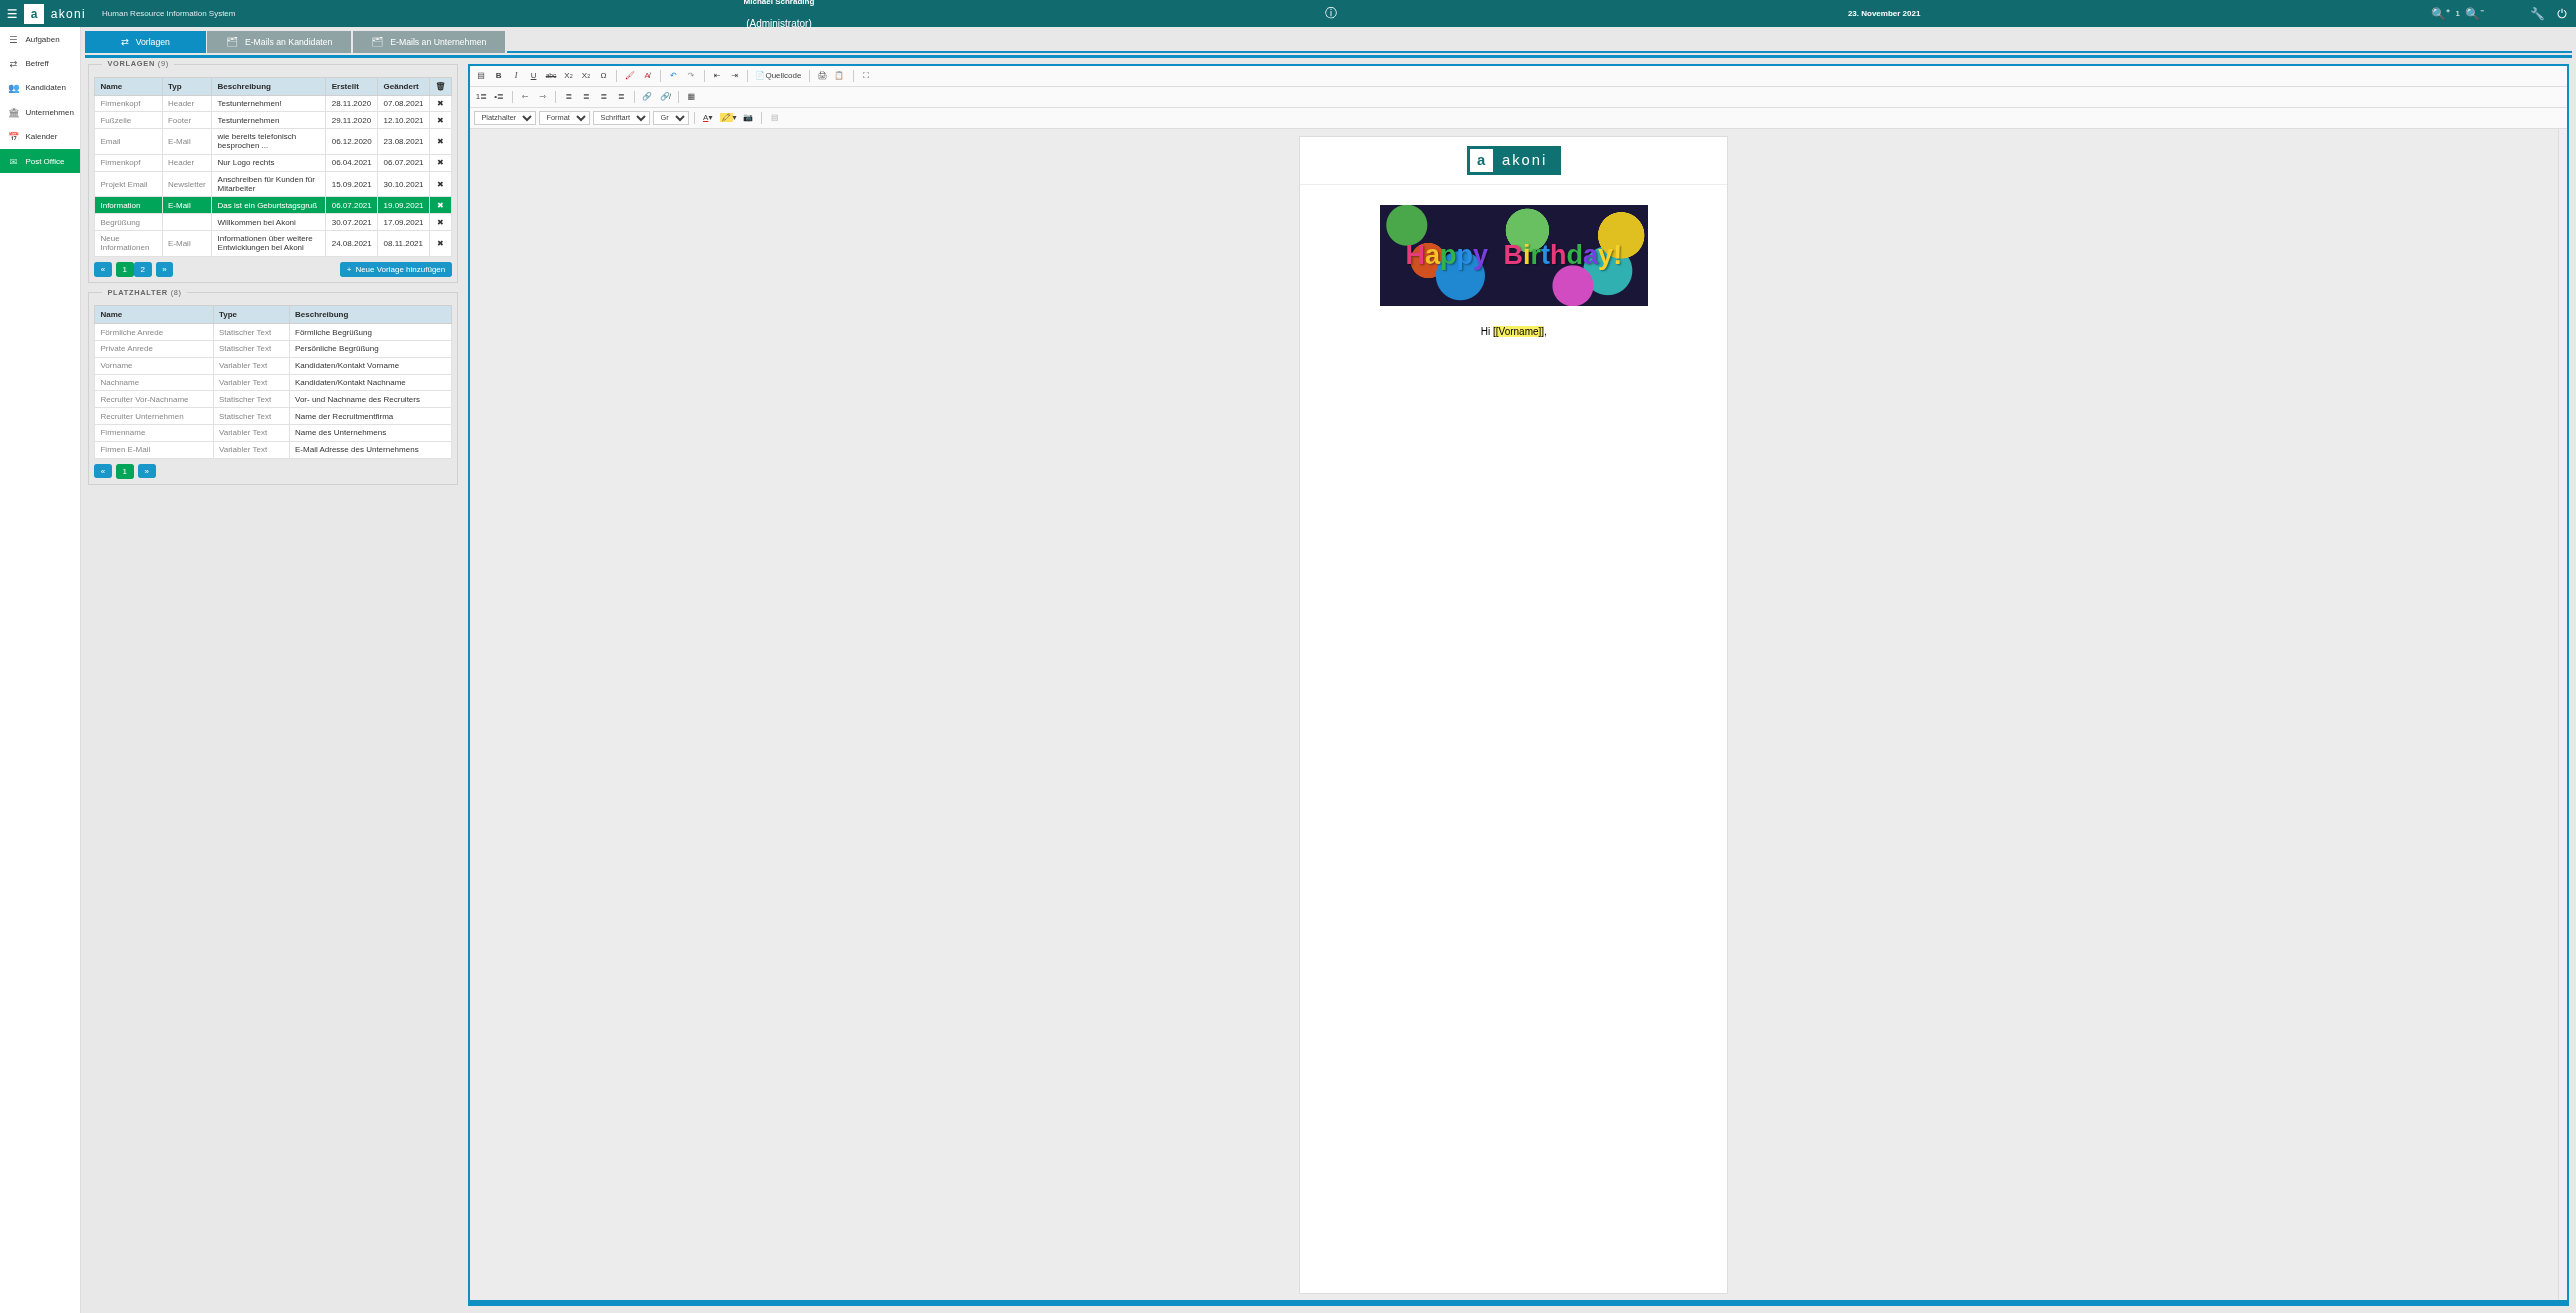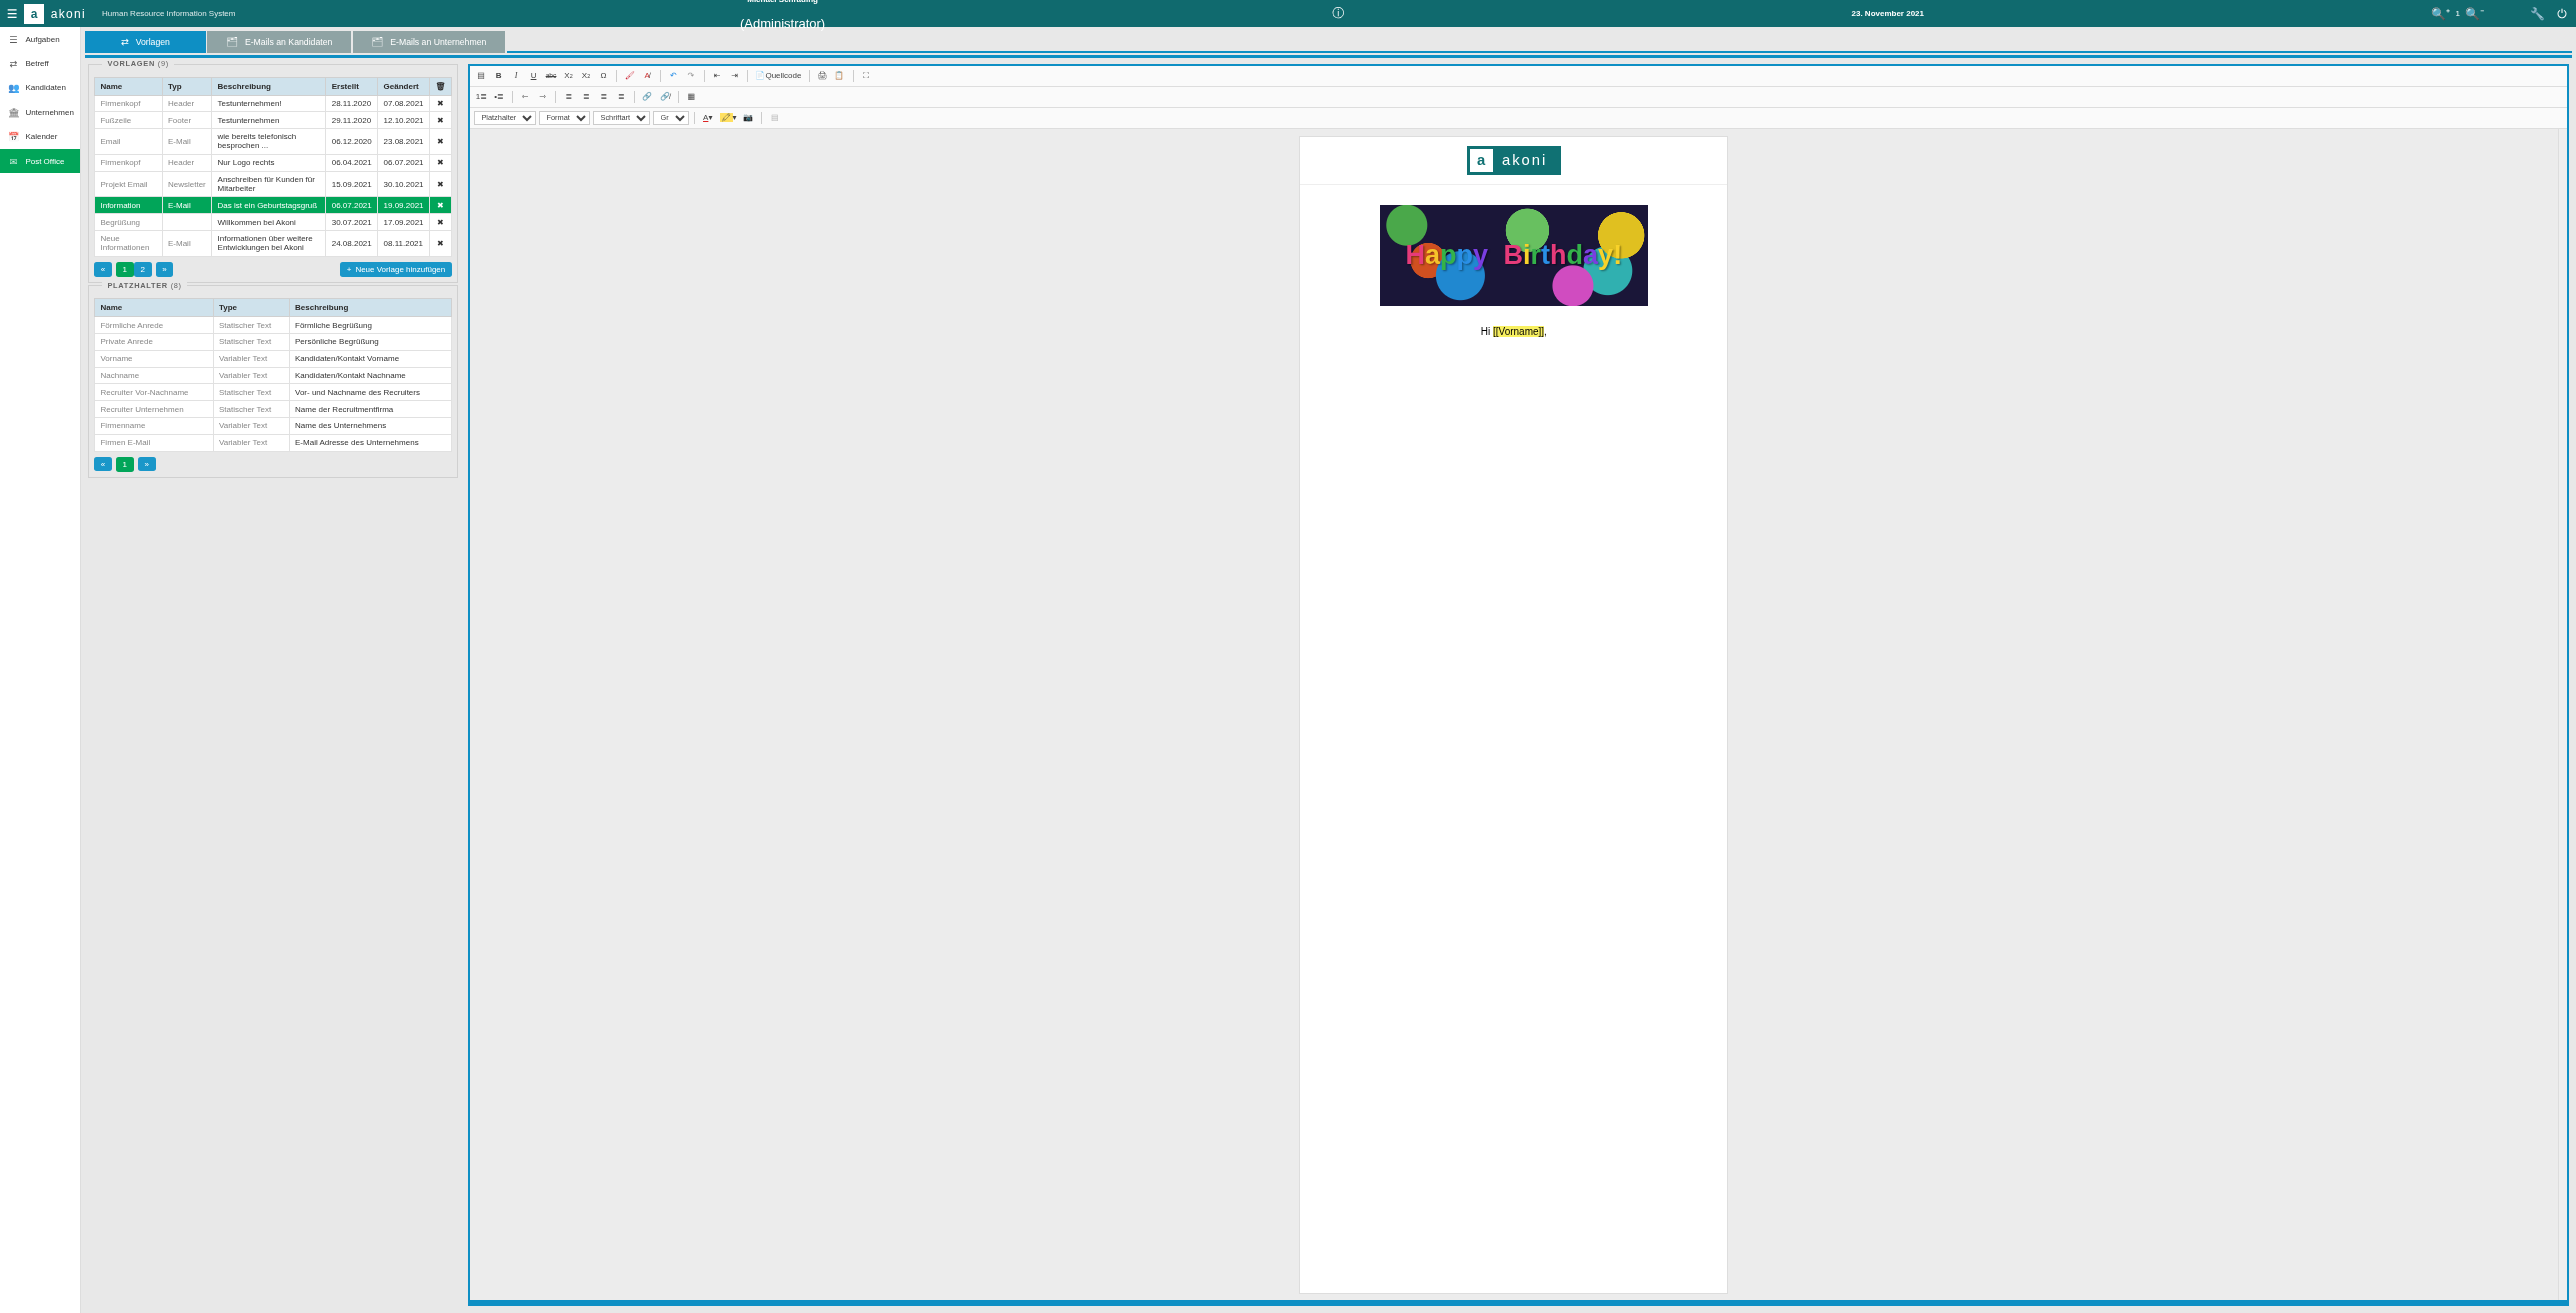--- a/index.html
+++ b/index.html
@@ -10,21 +10,21 @@
   height: 27px; background: #106a6e; color: #fff;
   display: flex; align-items: center; padding: 0 6.7px; gap: 6.7px;
 }
 .topbar .menu-icon { font-size: 12px; cursor: pointer; }
 .topbar .logo-badge {
   width: 20px; height: 20px; background: #fff; display:flex;align-items:center;justify-content:center;font-weight:700;color:#106a6e;font-size:12px;
 }
 .topbar .brand { font-weight: 300; letter-spacing: 1.3px; font-size: 12px; }
 .topbar .subtitle { font-size: 8px; opacity: .85; margin-left: 9.4px; }
 .topbar .user-block { text-align:center; font-size:8px; font-weight:600; line-height:1.1; }
-.topbar .user-block .role { font-weight:400; font-size:13px;margin-top:12px; }
+.topbar .user-block .role { font-weight:400; font-size:10px;margin-top:12px; }
 .topbar .spacer { flex: 1; }
 .topbar .date { font-size: 8px; font-weight:600; }
 .topbar .icon-btn { font-size: 12px; cursor: pointer; padding: 0 2.7px; }
 .topbar .zoom-group { display:flex; align-items:center; gap:2.7px; }
 .topbar .zoom-val { font-size:8px; }
 
 
 .layout { display:flex; height: calc(100% - 27px); }
 
 
@@ -45,21 +45,21 @@
   flex:0 0 auto; min-width: 121px; padding: 5.4px 19px; text-align:center;
   background:#8fa3a4; color:#fff; font-size:8.7px; cursor:pointer;
   display:flex; align-items:center; justify-content:center; gap:6.7px;
 }
 .tab.active { background:#0e8fc4; }
 .tab .ticn { font-size:9.4px; }
 .tab-filler { flex:1; border-bottom:2.7px solid #0e8fc4; }
 .tab-underline { height:2.7px; background:#0e8fc4; }
 
 .content-row { display:flex; gap:6.7px; flex:1; min-height:0; overflow:hidden; }
-.left-col { flex:0 0 376px; display:flex; flex-direction:column; gap:2px; overflow:auto; padding:2.7px; }
+.left-col { flex:0 0 376px; display:flex; flex-direction:column; gap:9px; overflow:auto; padding:2.7px; }
 .right-col { flex:1; display:flex; flex-direction:column; gap:5.4px; overflow:hidden; padding:2.7px 2.7px 2.7px 0; }
 
 
 .panel { position:relative; border:0.7px solid #d0d0d0; background:#e8e8e8; padding: 12px 5.4px 5.4px; }
 .panel > legend {
   position:absolute; top:-5.4px; left:13.4px; background:#e8e8e8;
   font-size:7.4px; color:#666; letter-spacing:0.7px; padding:0 5.4px; font-weight:700;
 }
 .panel > legend .count { font-weight:400; }
 

